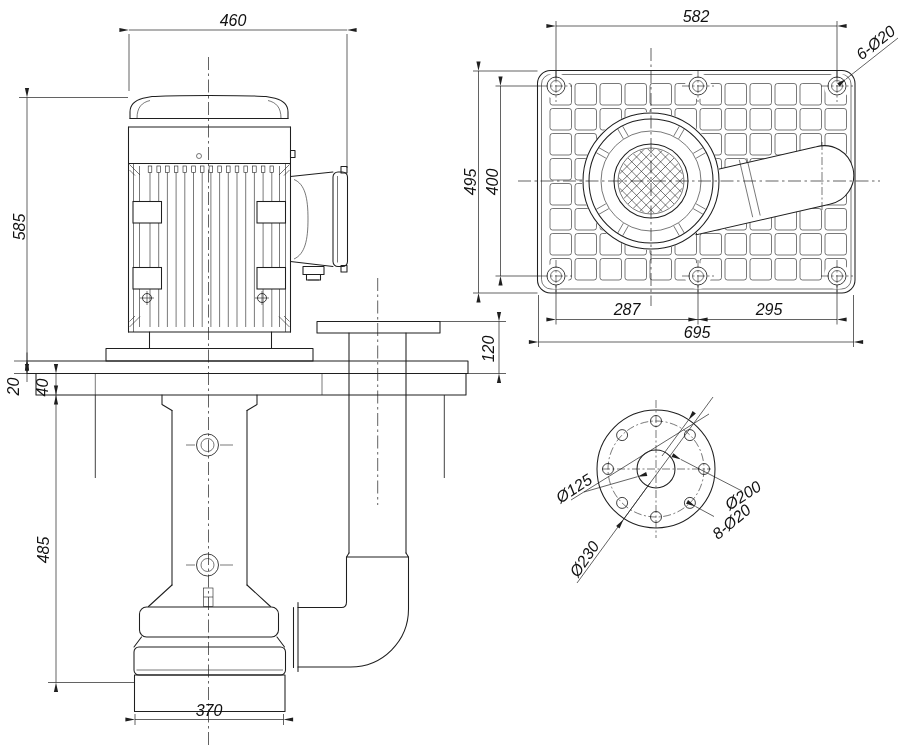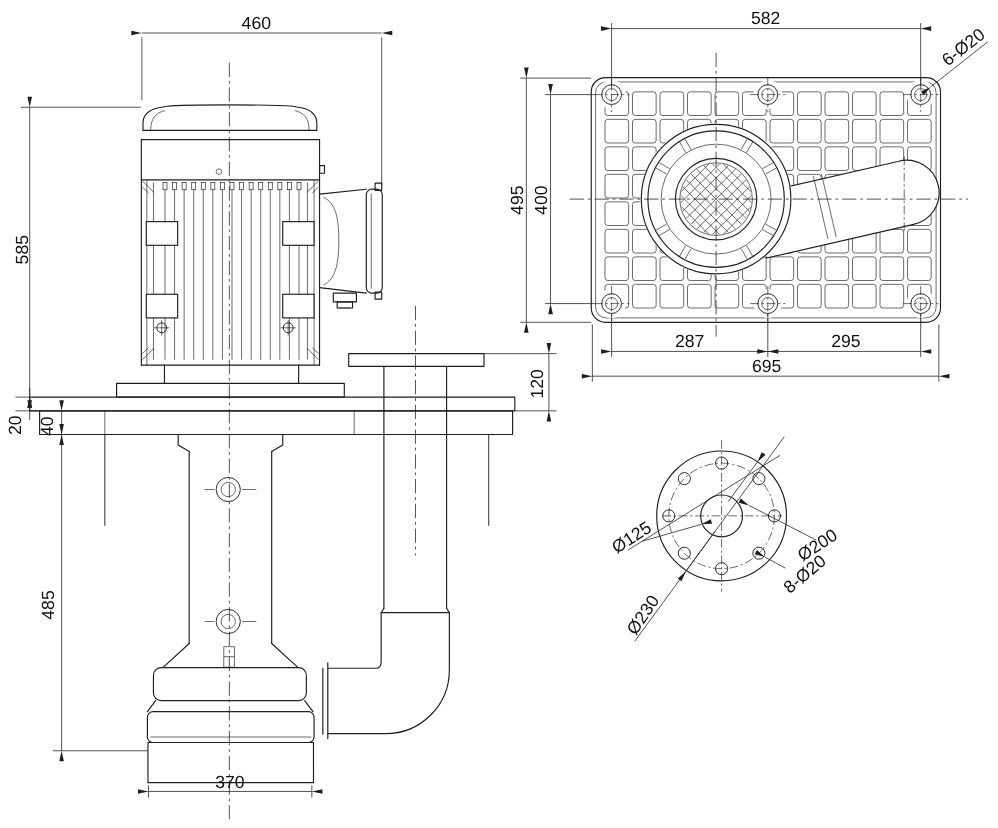--- a/index.html
+++ b/index.html
@@ -1,16 +1,16 @@
 <!DOCTYPE html>
 <html><head>
 <meta charset="utf-8">
 <style>
   html,body{margin:0;padding:0;background:#fff;}
-  .stage{width:907px;height:745px;background:#fff;position:relative;overflow:hidden;}
+  .stage{width:907px;height:745px;background:#fff;position:relative;overflow:hidden;font-style:italic;}
   svg{display:block;}
   .o  {fill:none;stroke:#1f1f1f;stroke-width:1.05;stroke-linecap:round;stroke-linejoin:round;}
   .t  {fill:none;stroke:#1f1f1f;stroke-width:0.6;stroke-linecap:butt;}
   .m  {fill:none;stroke:#1f1f1f;stroke-width:0.85;}
   .d  {fill:none;stroke:#1f1f1f;stroke-width:0.7;}
   .w  {fill:#ffffff;stroke:none;}
   .wo {fill:#ffffff;stroke:#1f1f1f;stroke-width:1.05;}
   .cl {fill:none;stroke:#1f1f1f;stroke-width:0.7;stroke-dasharray:13 3.5 2.5 3.5;}
   .clx{fill:none;stroke:#1f1f1f;stroke-width:0.6;stroke-dasharray:8 2.5 2 2.5;}
   text{font-family:"Liberation Sans","DejaVu Sans",sans-serif;font-size:16px;fill:#111;}

